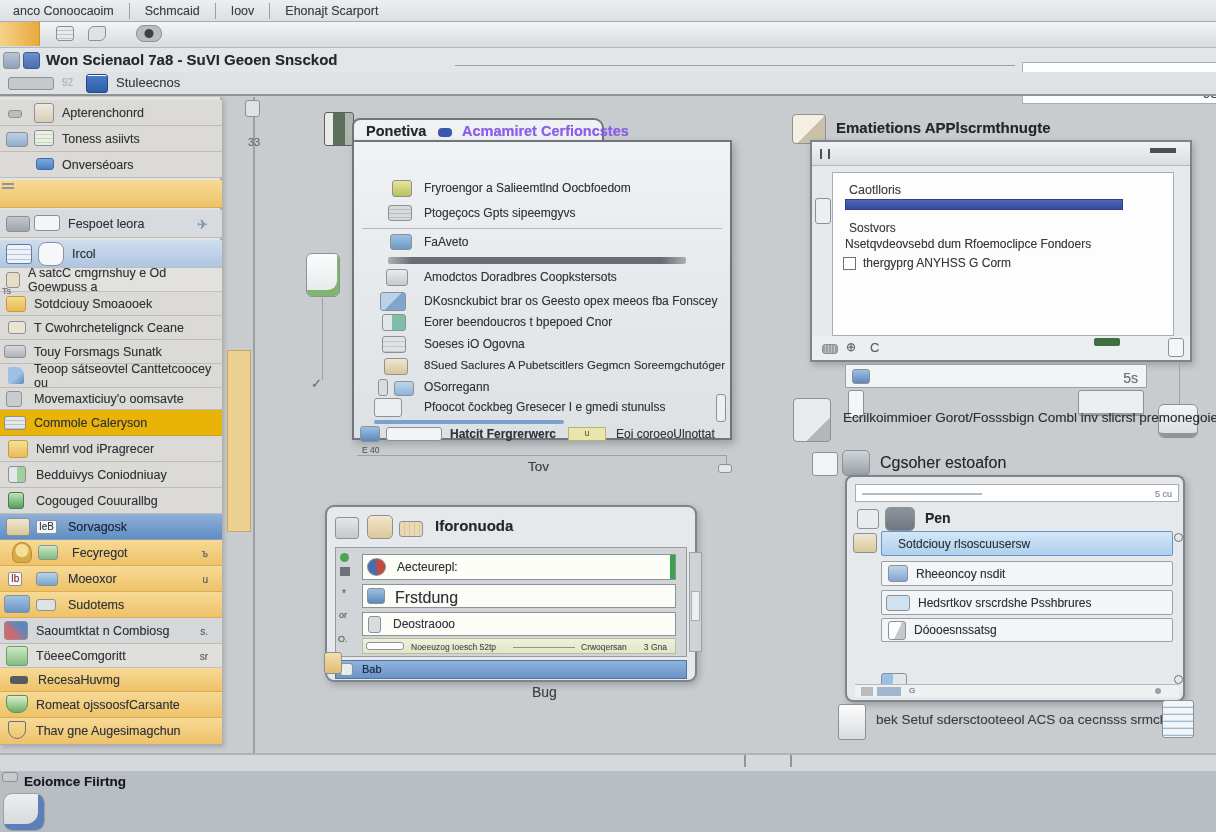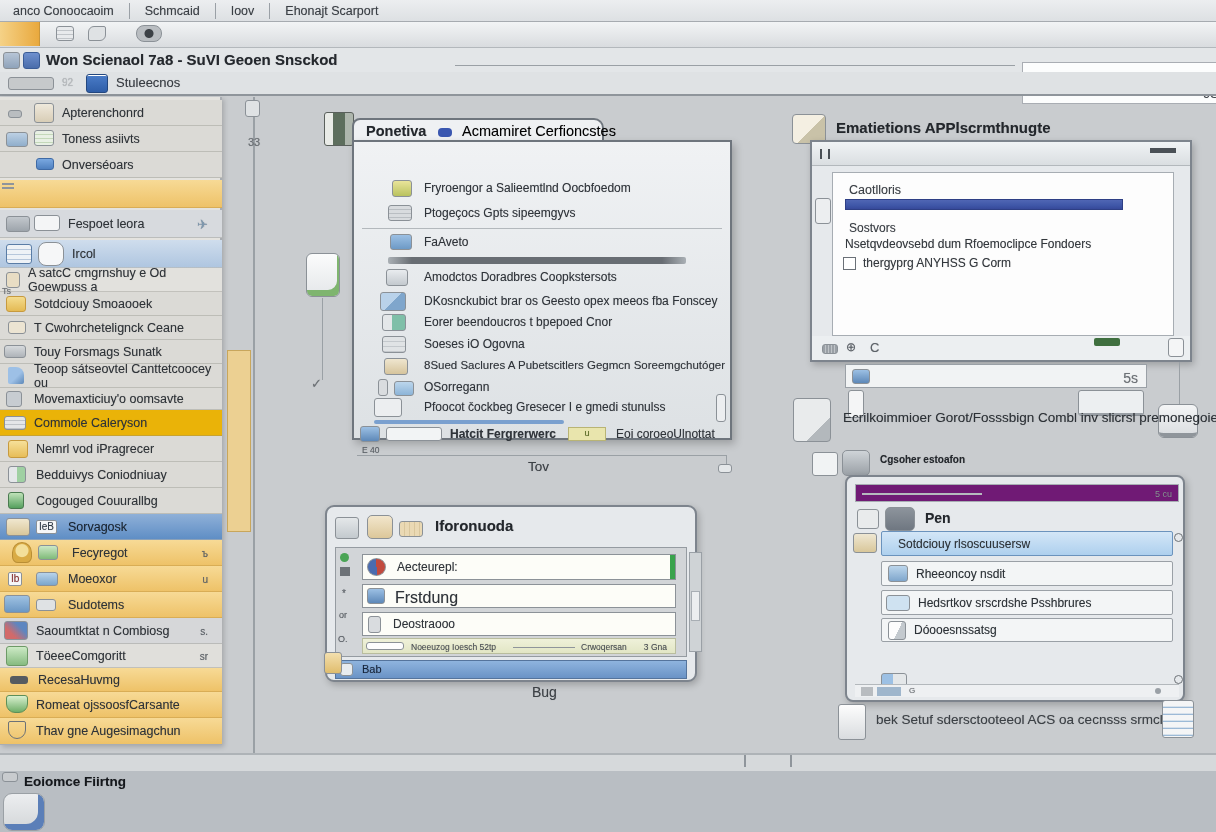--- a/index.html
+++ b/index.html
@@ -210,21 +210,21 @@
   <i class="ic" style="left:324px;top:112px;width:30px;height:34px;background:linear-gradient(90deg,#e9ebe7 30%,#5d6e5d 30%,#5d6e5d 70%,#aeb6ad 70%);border-color:#5a605c"></i>
   <i class="ic" style="left:306px;top:253px;width:34px;height:44px;background:linear-gradient(#fbfcfc,#e4e7e9);border-radius:6px;
             box-shadow:inset -6px -10px 0 -4px #7fb56f"></i>
   <div class="vl" style="left:322px;top:298px;height:82px"></div>
   <span class="t" style="left:311px;top:376px;font-size:13px;color:#6d7277">✓</span>
 
   <div class="a" style="left:352px;top:118px;width:380px;height:330px">
     <div class="a" style="left:0;top:0;width:252px;height:26px;background:#eff1f3;border:2px solid #6e757d;border-bottom:none;border-radius:8px 10px 0 0">
       <span class="t" style="left:12px;top:3px;font-size:14.5px;font-weight:bold;color:#23272c">Ponetiva</span>
       <i class="a" style="left:84px;top:8px;width:14px;height:9px;background:#3a57b0;border-radius:4px;display:block"></i>
-      <span class="t" style="left:108px;top:3px;font-size:14.5px;font-weight:normal;color:#000000">Acmamiret Cerfioncstes</span>
+      <span class="t" style="left:108px;top:3px;font-size:14.5px;font-weight:bold;color:#8b5cf6">Acmamiret Cerfioncstes</span>
     </div>
     <div class="a" style="left:0;top:22px;width:380px;height:300px;background:linear-gradient(#f0f2f4,#dde1e4);border:2px solid #6e757d;box-shadow:3px 4px 8px rgba(0,0,0,.22)">
       <div class="crow" style="left:0;top:38px;height:20px">
         <i class="ic" style="left:38px;top:0;width:20px;height:17px;background:linear-gradient(#e9e49a,#b9c25e)"></i>
         <span class="t" style="left:70px;top:1px">Fryroengor a Salieemtlnd Oocbfoedom</span>
       </div>
       <div class="crow" style="left:0;top:63px;height:20px">
         <i class="ic" style="left:34px;top:0;width:24px;height:16px;background:repeating-linear-gradient(#d8dbde,#d8dbde 3px,#9aa0a6 4px)"></i>
         <span class="t" style="left:70px;top:1px">Ptogeçocs Gpts sipeemgyvs</span>
       </div>
@@ -364,24 +364,24 @@
        box-shadow:inset 0 -8px 0 -6px #9aa0a6"></i>
   <div class="vl" style="left:1179px;top:362px;height:44px"></div>
   <i class="ic" style="left:1158px;top:404px;width:40px;height:34px;border-radius:6px;background:linear-gradient(#f4f5f6,#d9dcdf);
             box-shadow:inset 0 -12px 0 -8px #8f959b"></i>
 
   <i class="ic" style="left:793px;top:398px;width:38px;height:44px;background:linear-gradient(135deg,#e9ebec 70%,#b3b8bc 70%);border-radius:4px"></i>
   <span class="t" style="left:843px;top:410px;font-size:13.5px;color:#2c3136">Ecrilkoimmioer Gorot/Fosssbign Combl inv slicrsl premonegoies*</span>
 
   <i class="ic" style="left:812px;top:452px;width:26px;height:24px;background:#f1f3f4"></i>
   <i class="ic" style="left:842px;top:450px;width:28px;height:26px;background:linear-gradient(#cfd4d8,#9aa0a6);border-radius:5px"></i>
-  <span class="t" style="left:880px;top:454px;font-size:10px;font-weight:bold;color:#23272c">Cgsoher estoafon</span>
+  <span class="t" style="left:880px;top:454px;font-size:16px;font-weight:normal;color:#23272c">Cgsoher estoafon</span>
 
   <div class="win" style="left:845px;top:475px;width:340px;height:227px;border-radius:8px">
-    <div class="a" style="left:8px;top:7px;width:324px;height:18px;background:#701a75;border:1px solid #a7adb3">
+    <div class="a" style="left:8px;top:7px;width:324px;height:18px;background:#ffffff;border:1px solid #a7adb3">
       <div class="hl" style="left:6px;top:8px;width:120px;background:#b6babe;height:2px"></div>
       <span class="t" style="right:6px;top:4px;font-size:9px;color:#8a9096">5 cu</span>
     </div>
     <i class="ic" style="left:10px;top:32px;width:22px;height:20px;background:#e9ebec"></i>
     <i class="ic" style="left:38px;top:30px;width:30px;height:24px;background:linear-gradient(#8d949c,#6f7781);border-radius:5px"></i>
     <span class="t" style="left:78px;top:33px;font-size:14px;font-weight:bold;color:#23272c">Pen</span>
     <i class="ic" style="left:6px;top:56px;width:24px;height:20px;background:linear-gradient(#efe7d2,#d9c79a)"></i>
 
     <div class="prow" style="top:54px;background:linear-gradient(#d3e6f7,#aed0ee);border-color:#6b93bd">
       <span class="lbl" style="left:16px">Sotdciouy rlsoscuusersw</span>

